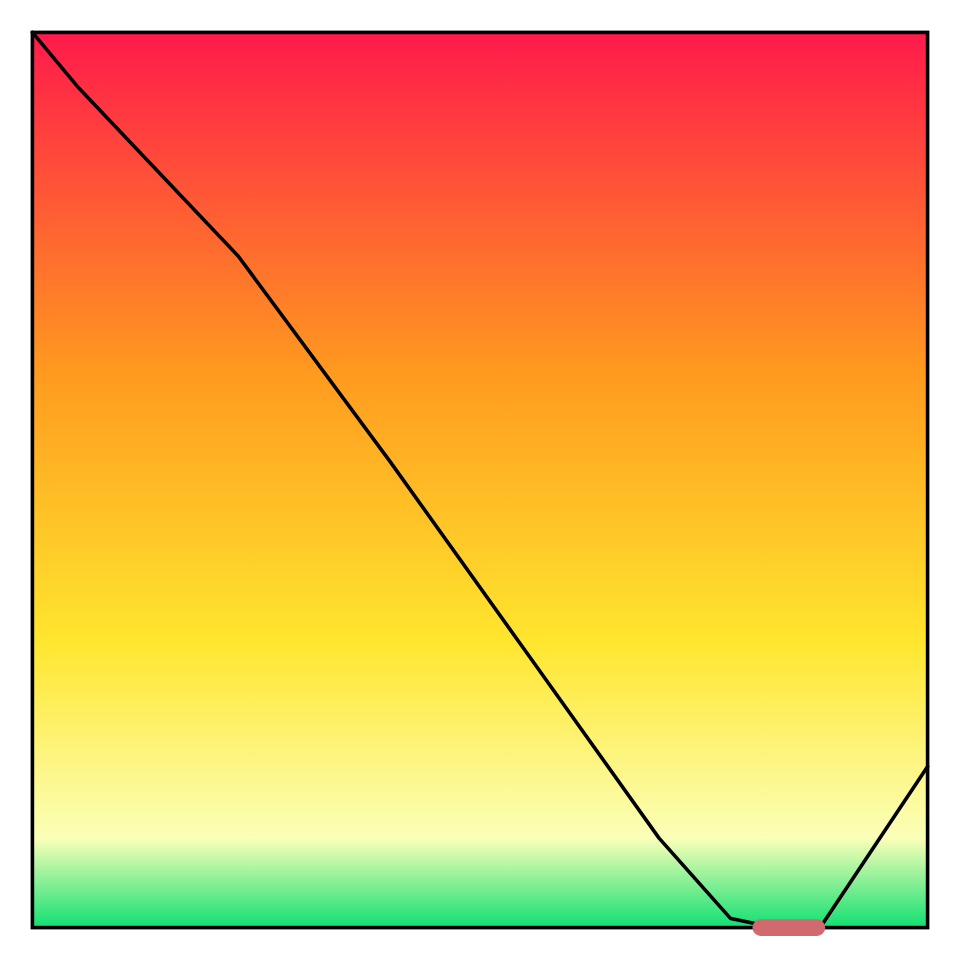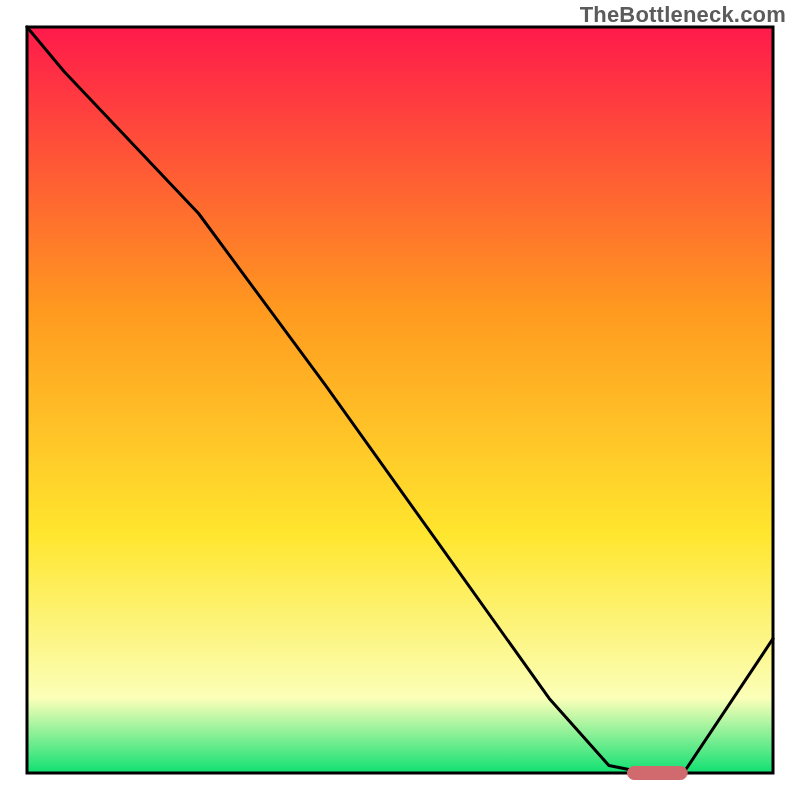--- a/index.html
+++ b/index.html
@@ -29,21 +29,20 @@
     position: absolute;
     top: 0;
     left: 0;
   }
 </style>
 </head>
 <body>
 
 <div id="container">
 
-  <div id="attribution">TheBottleneck.com</div>
 
   <svg id="chart-svg" width="800" height="800" viewBox="0 0 800 800">
     <defs>
       <linearGradient id="bg-grad" x1="0" y1="0" x2="0" y2="1">
         <stop id="g-stop-0" offset="0%" stop-color="#ff1a4b"></stop>
         <stop id="g-stop-1" offset="38%" stop-color="#ff9a1f"></stop>
         <stop id="g-stop-2" offset="68%" stop-color="#ffe62e"></stop>
         <stop id="g-stop-3" offset="90%" stop-color="#fbffb8"></stop>
         <stop id="g-stop-4" offset="100%" stop-color="#10e072"></stop>
       </linearGradient>

